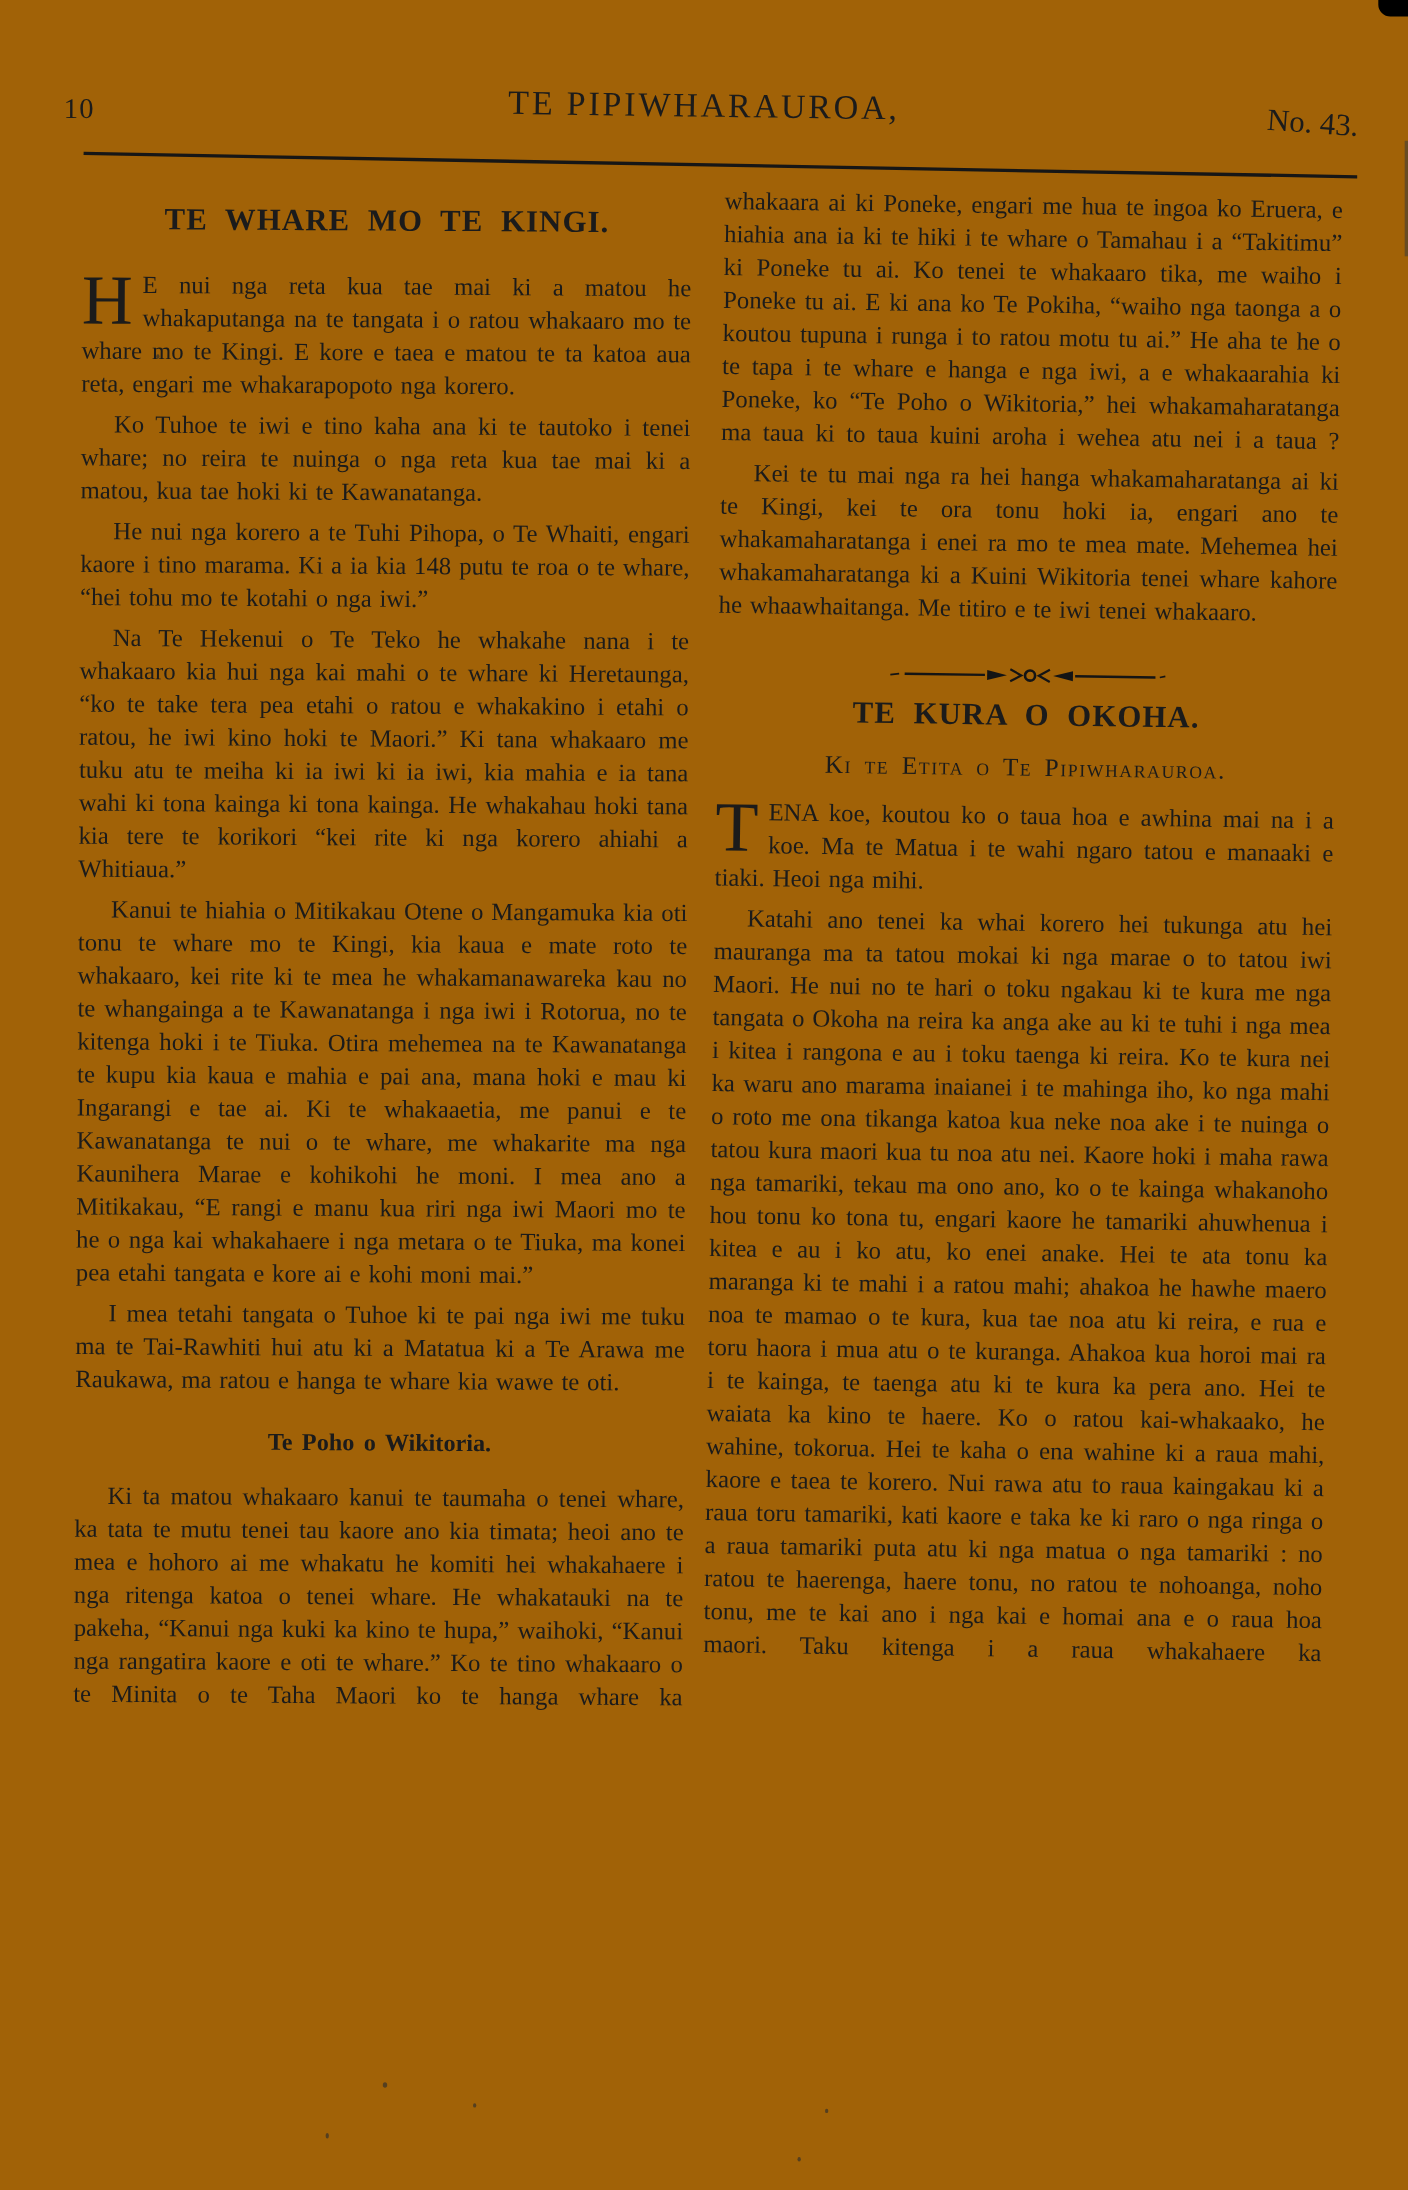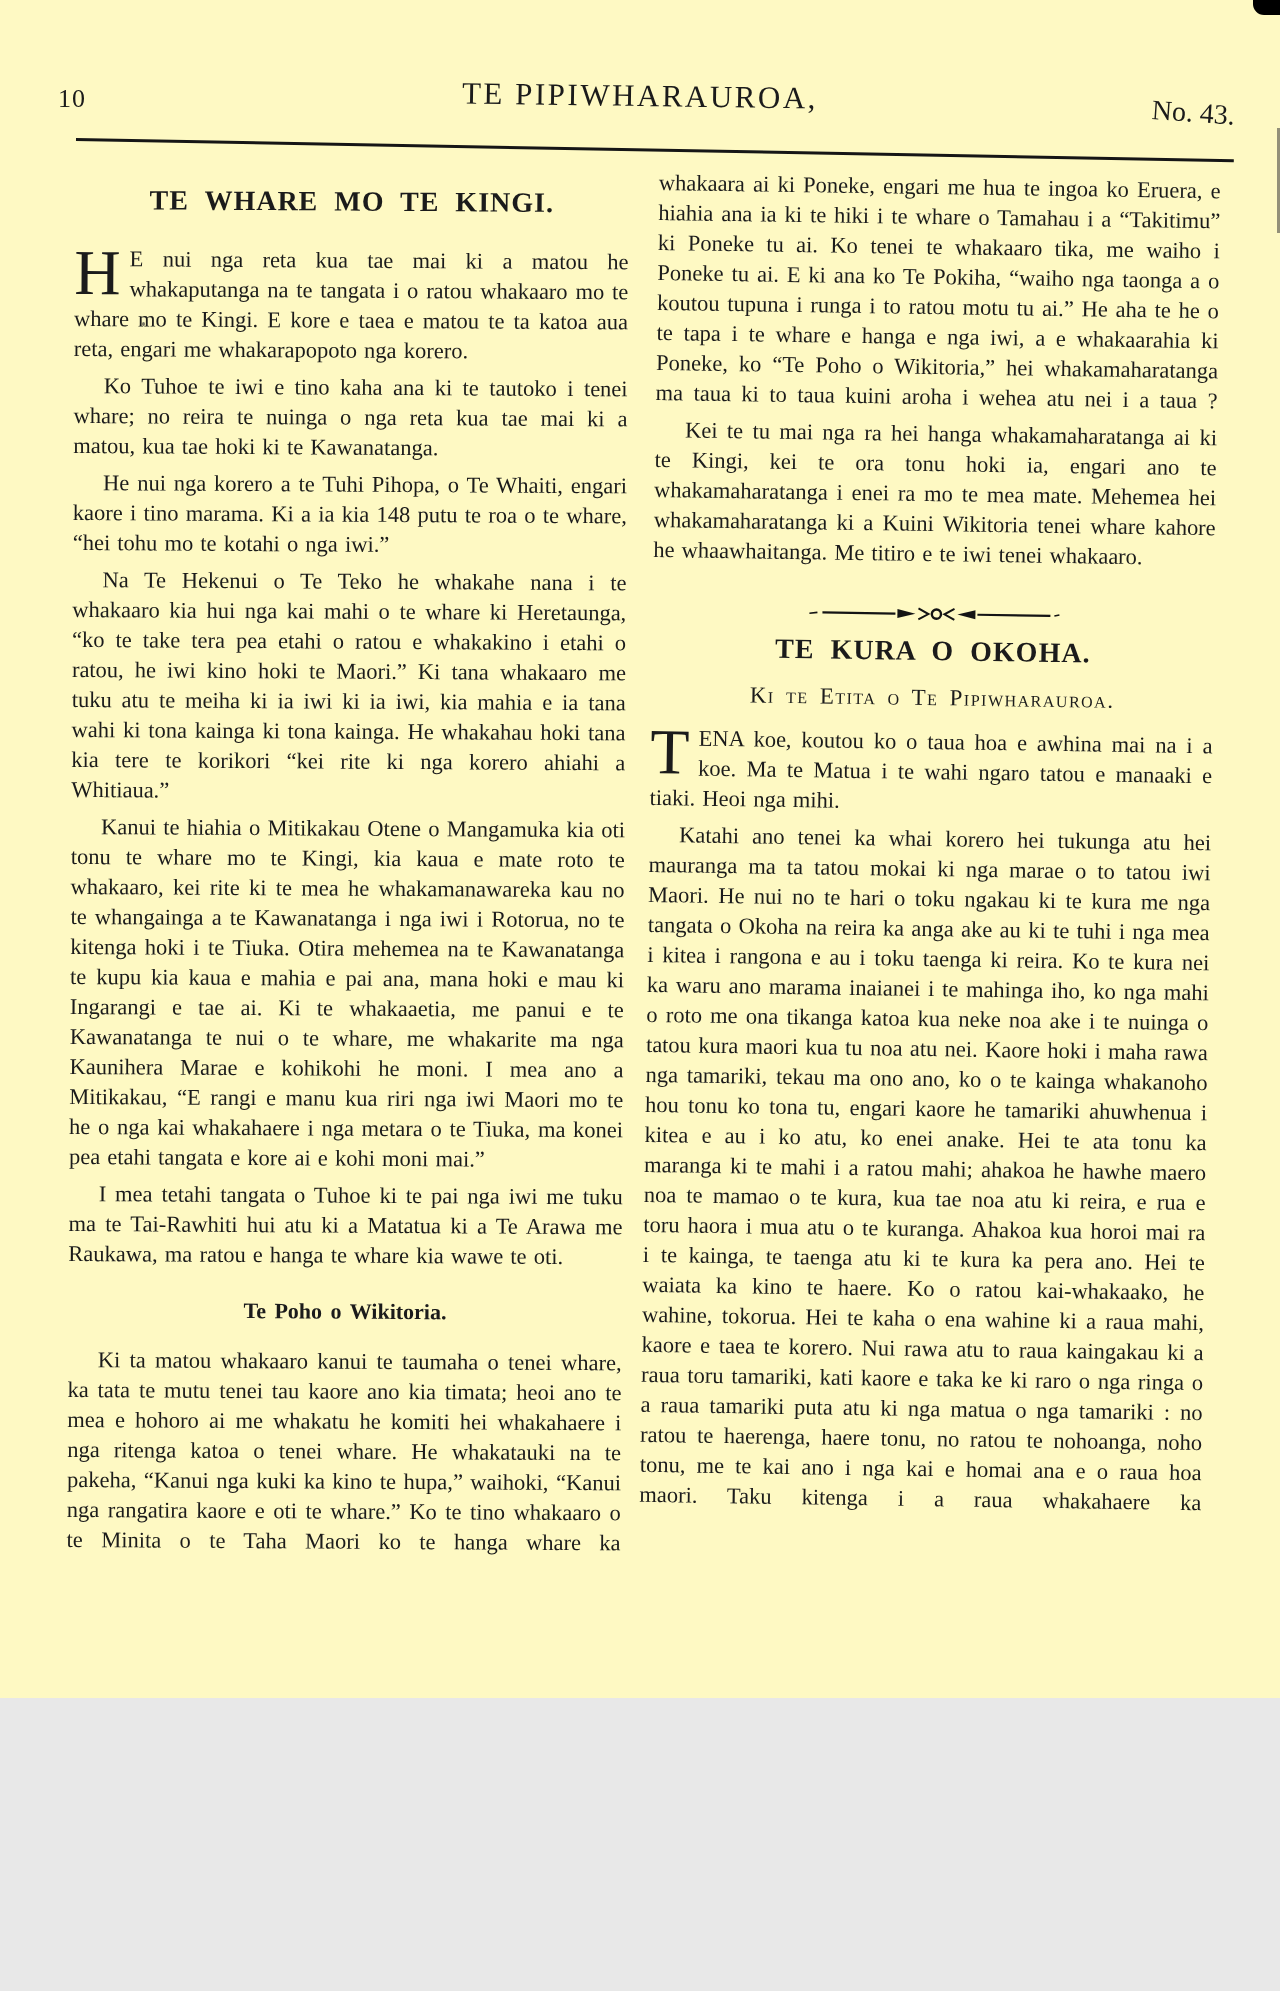--- a/index.html
+++ b/index.html
@@ -1,18 +1,18 @@
 <!DOCTYPE html>
 <html><head>
 <meta charset="utf-8">
 <style>
   html,body { margin:0; padding:0; background:#e8e8e8; }
   .page {
-    position:relative; width:1280px; height:1698px; margin:0 auto;
-    background:#fef9c3; overflow:hidden; color:#1b1b1b;
+    position:relative; width:1280px; height:1991px; margin:0 auto;
+    background:#a16207; overflow:hidden; color:#1b1b1b;
     font-family:"Liberation Serif","DejaVu Serif",serif;
   }
   
   .pagenum  { position:absolute; left:58px;  top:84px;  font-size:26px; letter-spacing:1px; }
   .masthead { position:absolute; left:0; right:0; top:78px; text-align:center;
               font-size:31px; letter-spacing:2.5px; transform:rotate(0.8deg); }
   .issue    { position:absolute; right:44px; top:94px;  font-size:28px;
               transform:rotate(4deg); transform-origin:left top; }
   .rule     { position:absolute; left:76px; top:138px; width:1158px; height:3px;
               background:#161616; transform:rotate(1.05deg); transform-origin:left center; }

